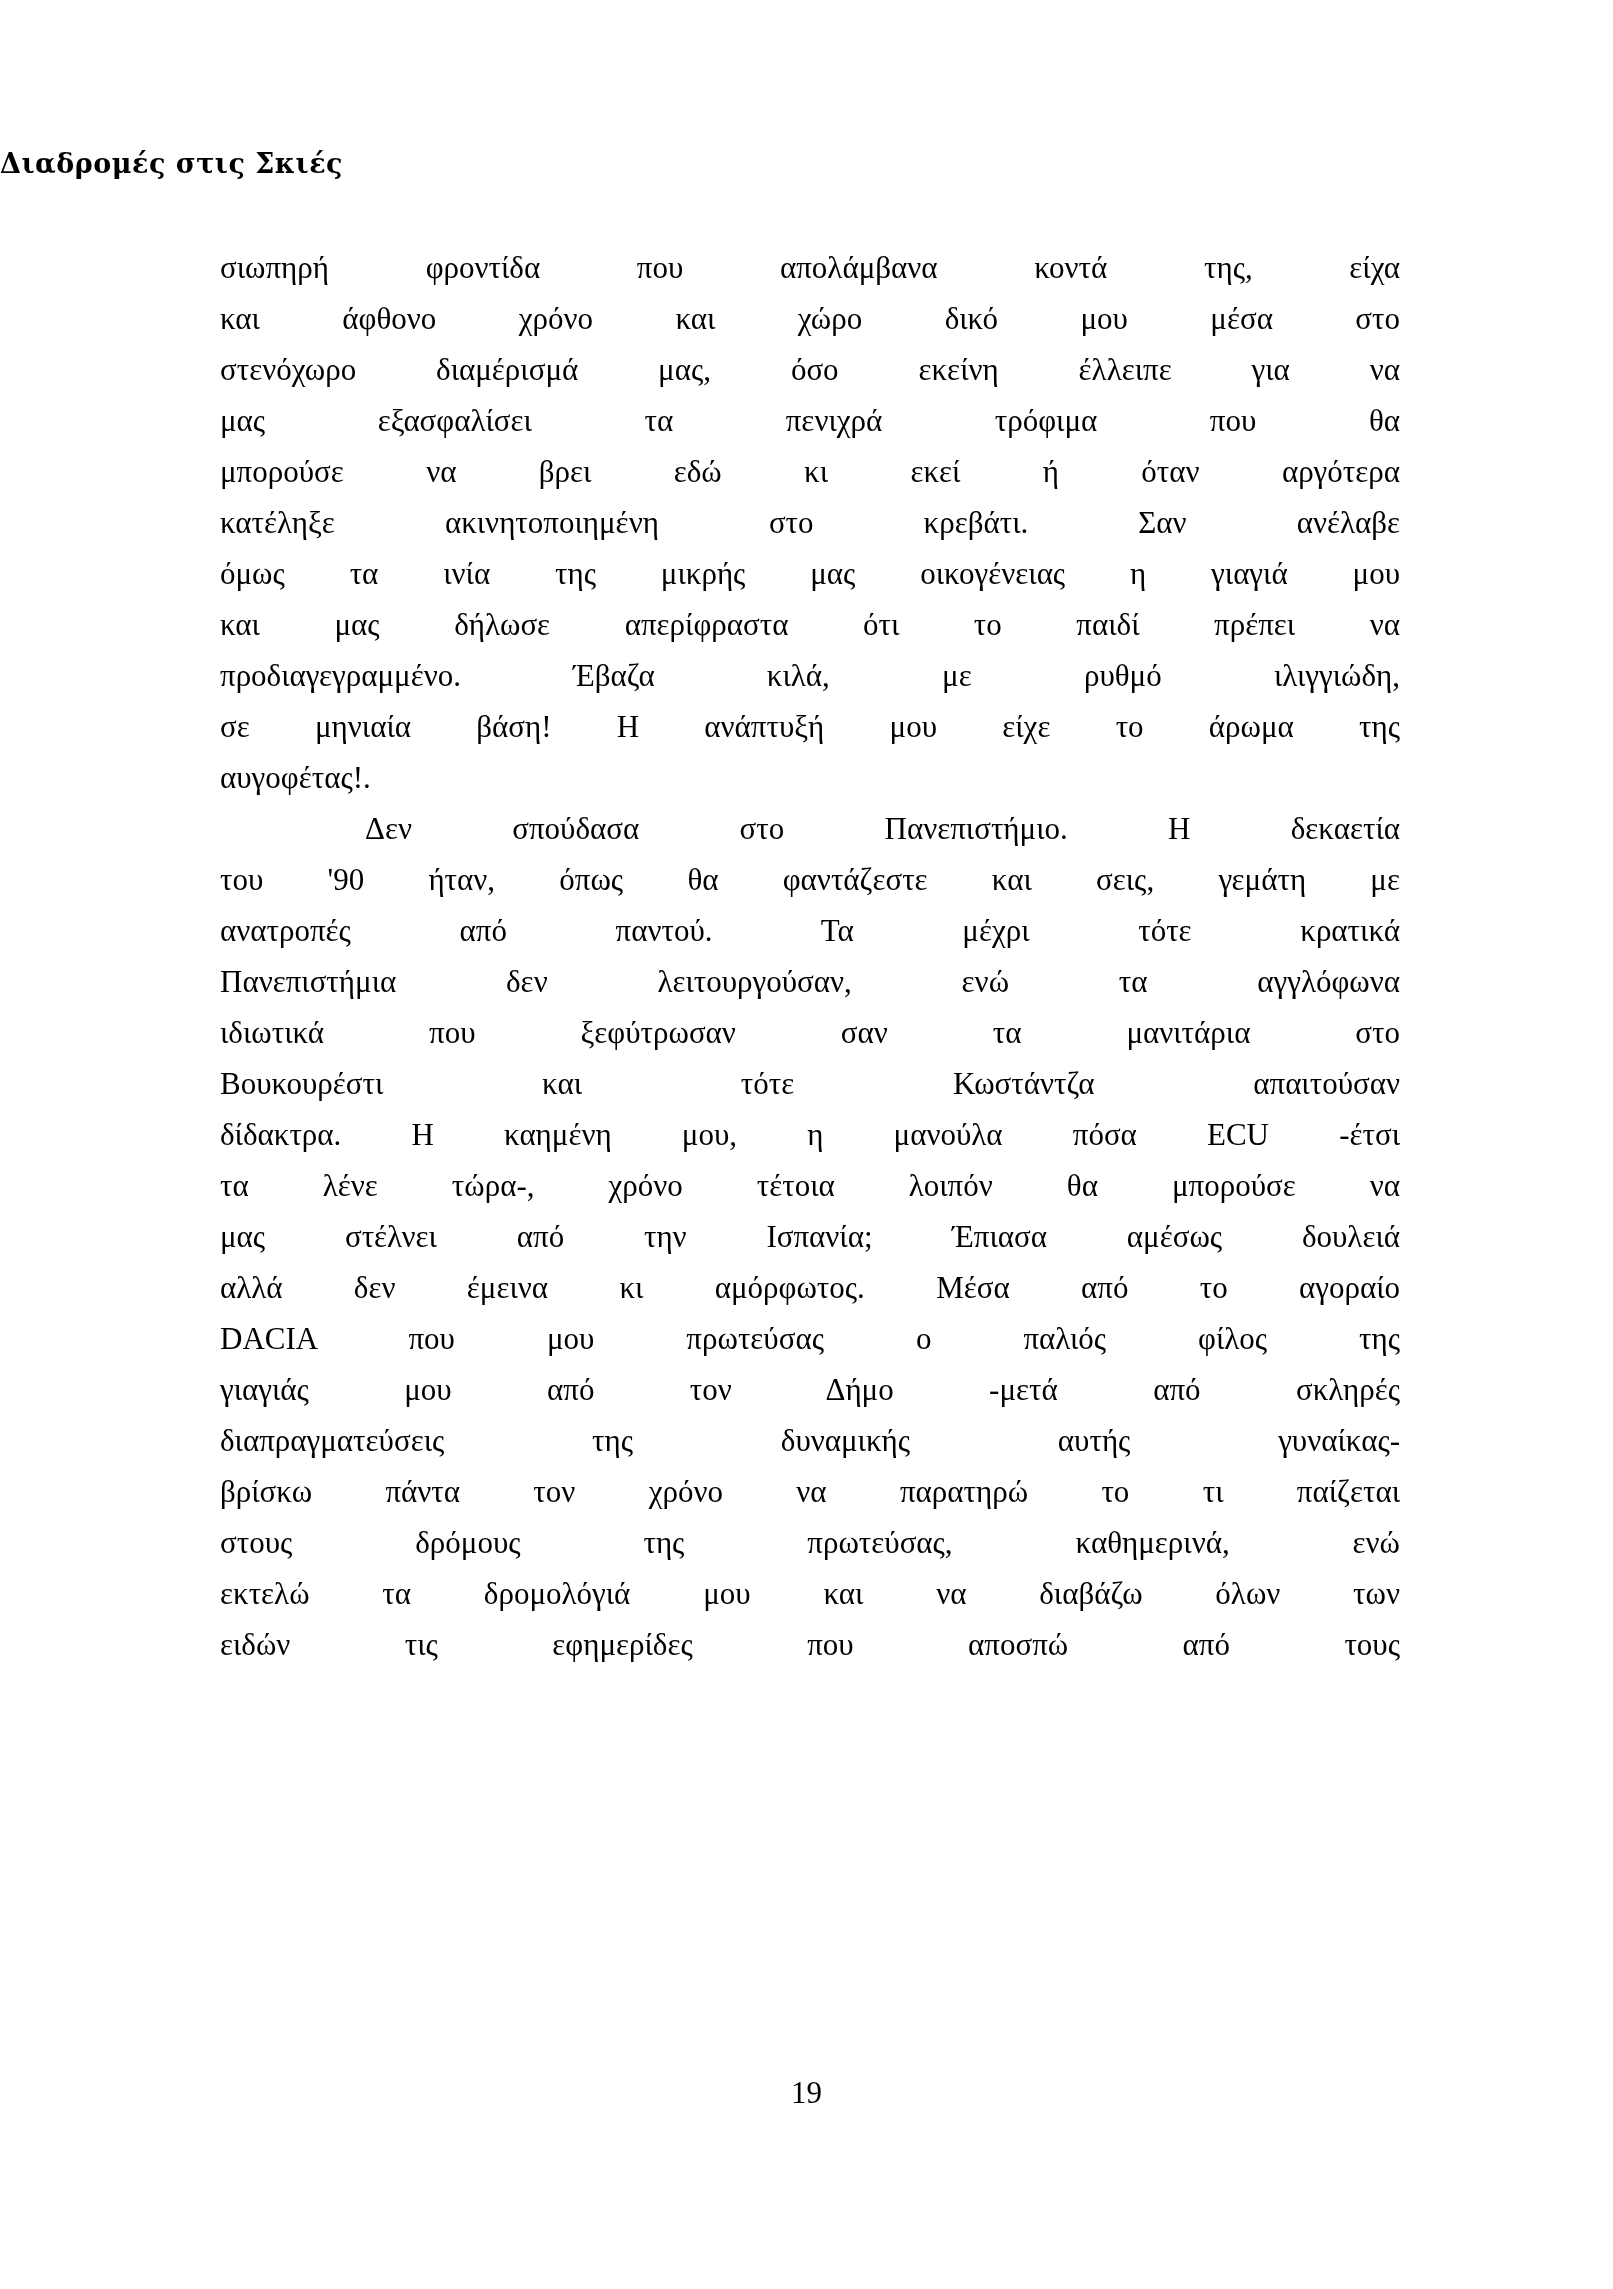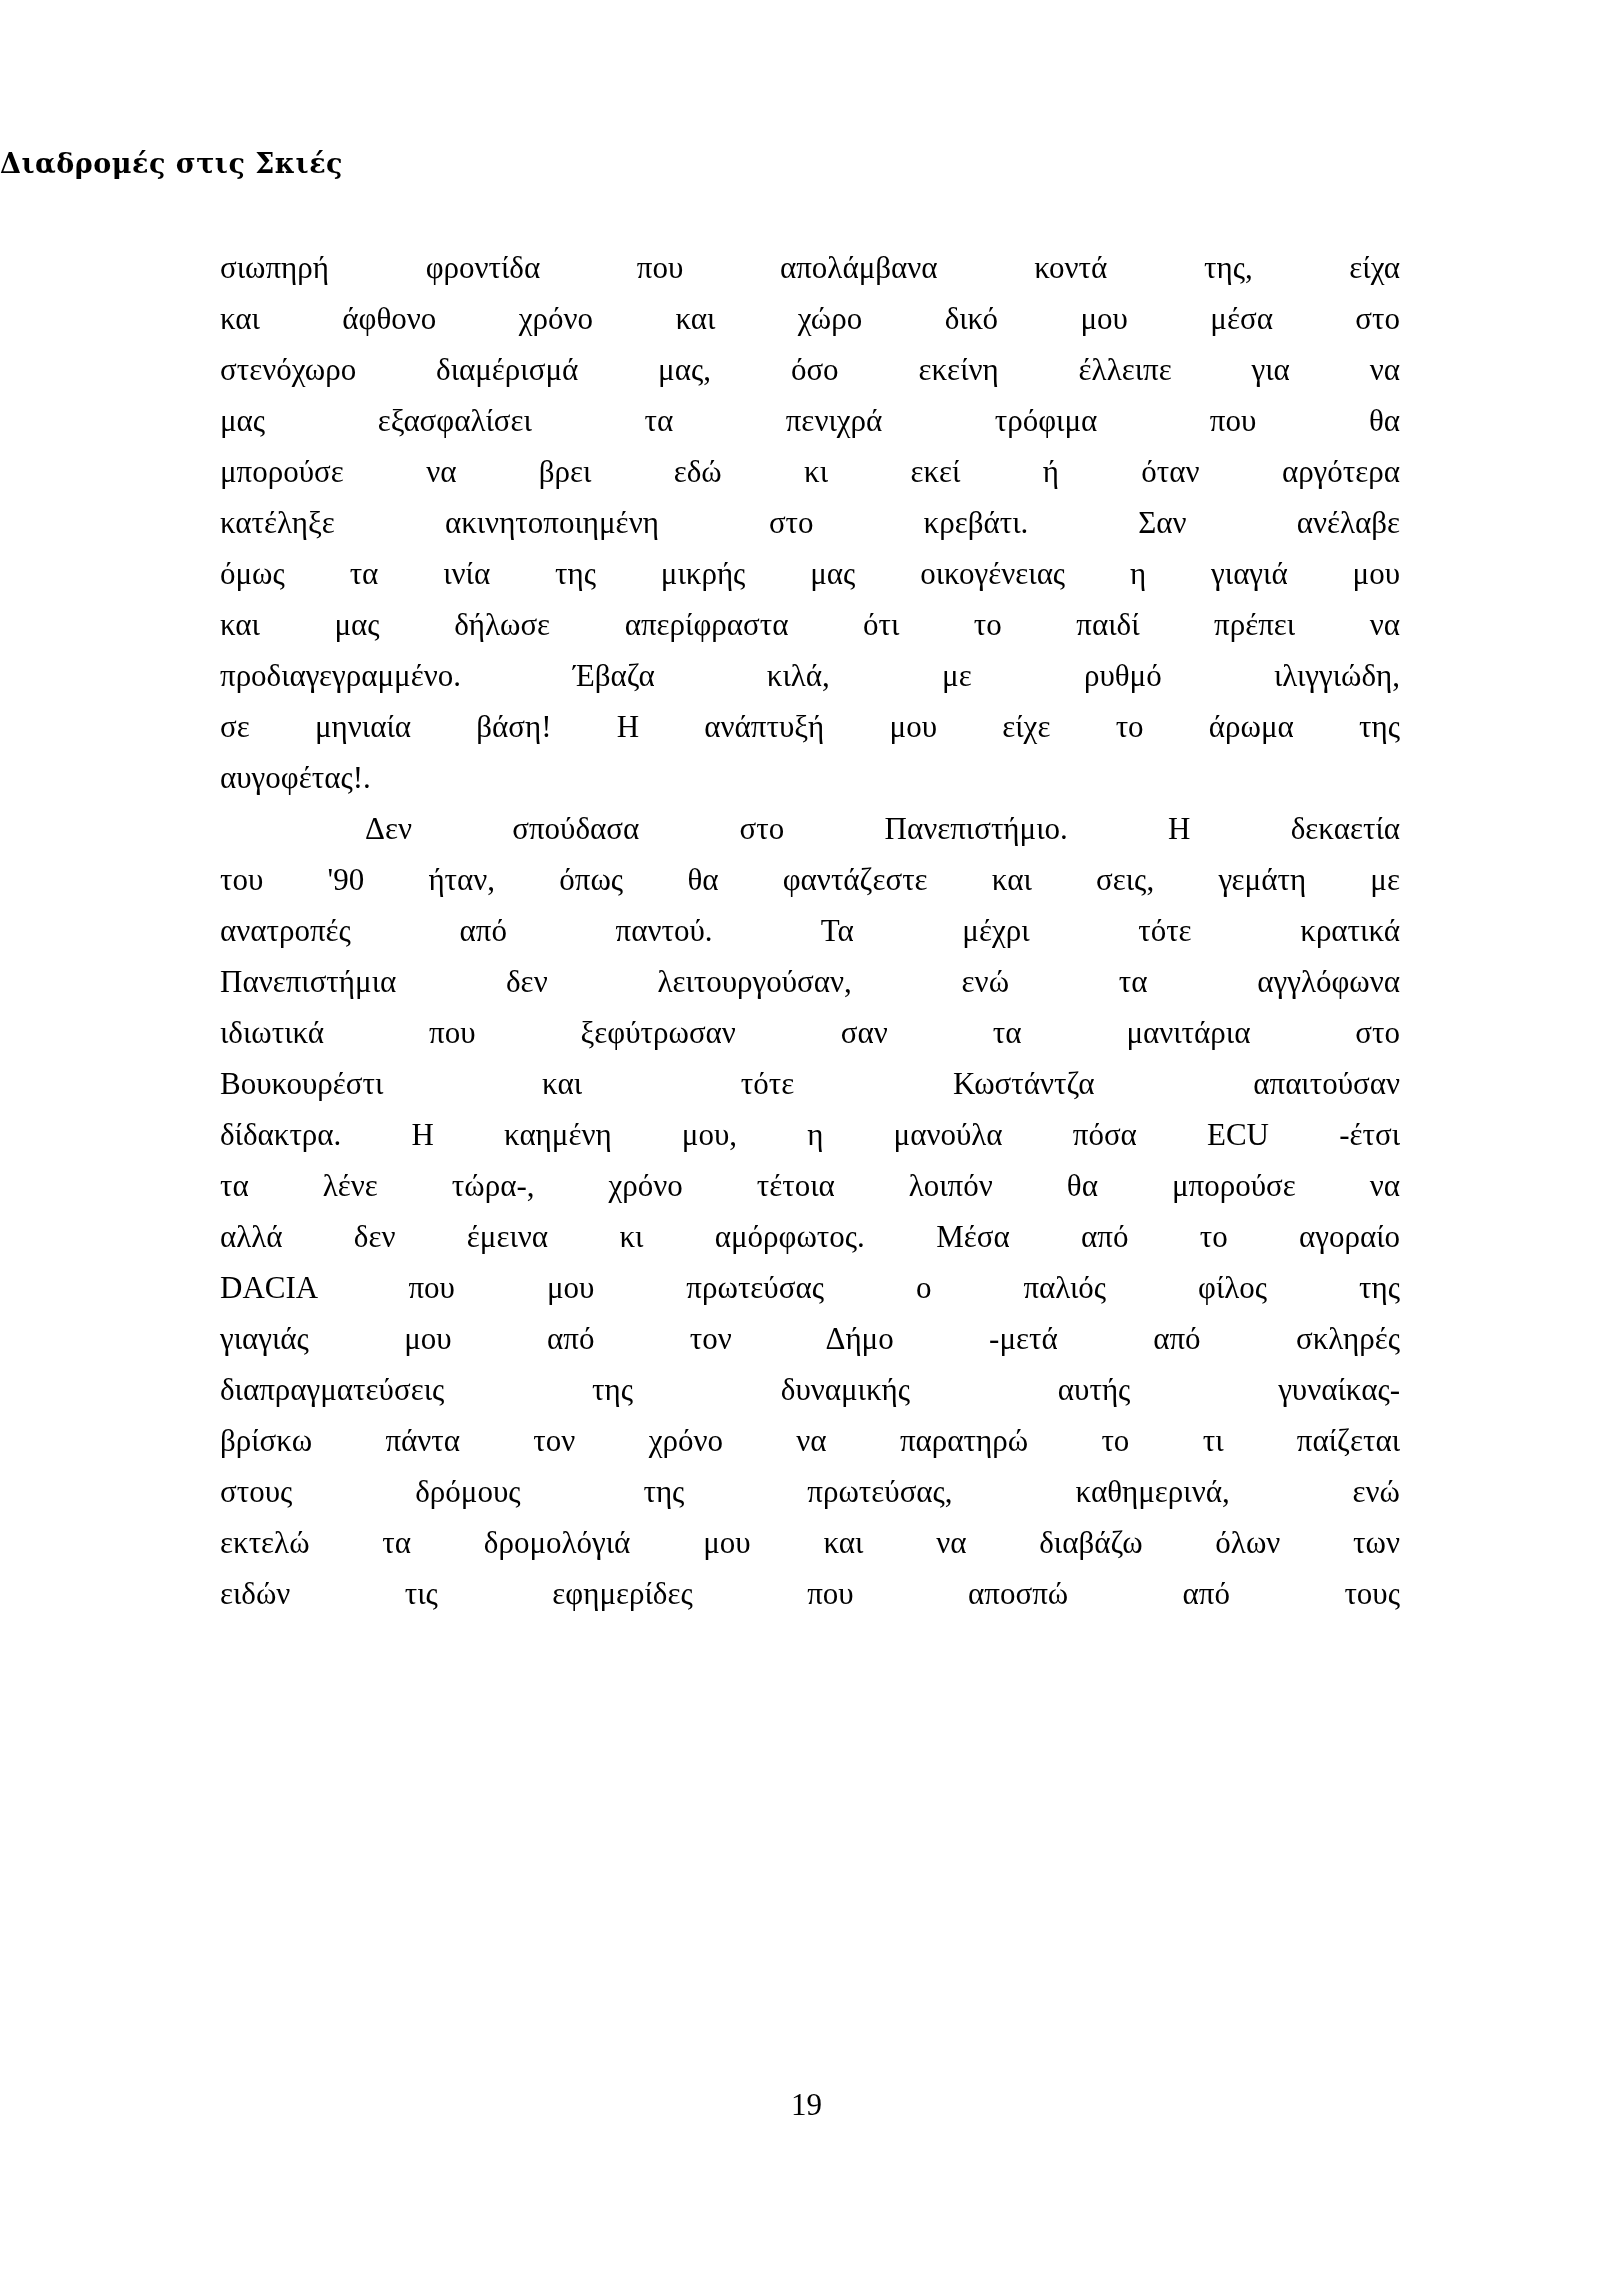--- a/index.html
+++ b/index.html
@@ -13,21 +13,21 @@
     font-family: "Liberation Serif", serif; font-size: 31px; line-height: 51px;
   }
   .line {
     display: block; height: 51px; white-space: nowrap;
     text-align: justify; text-align-last: justify;
   }
   .line.last { text-align-last: left; }
   .line.indent { padding-left: 145px; }
   .page-number {
     position: absolute; top: 2075px; left: 0; width: 1613px; text-align: center;
-    font-family: "Liberation Serif", serif; font-size: 31px; margin-top: 12px;
+    font-family: "Liberation Serif", serif; font-size: 31px;
   }
 </style>
 </head>
 <body>
 
 <div class="header">Διαδρομές στις Σκιές</div>
 
 <div class="body-text" id="body-text">
     <div>
       <span class="line">σιωπηρή φροντίδα που απολάμβανα κοντά της, είχα</span>
@@ -44,20 +44,21 @@
     </div>
     <div>
       <span class="line indent">Δεν σπούδασα στο Πανεπιστήμιο. Η δεκαετία</span>
       <span class="line">του '90 ήταν, όπως θα φαντάζεστε και σεις, γεμάτη με</span>
       <span class="line">ανατροπές από παντού. Τα μέχρι τότε κρατικά</span>
       <span class="line">Πανεπιστήμια δεν λειτουργούσαν, ενώ τα αγγλόφωνα</span>
       <span class="line">ιδιωτικά που ξεφύτρωσαν σαν τα μανιτάρια στο</span>
       <span class="line">Βουκουρέστι και τότε Κωστάντζα απαιτούσαν</span>
       <span class="line">δίδακτρα. Η καημένη μου, η μανούλα πόσα ECU -έτσι</span>
       <span class="line">τα λένε τώρα-, χρόνο τέτοια λοιπόν θα μπορούσε να</span>
+      <span class="line">μας στέλνει από την Ισπανία; Έπιασα αμέσως δουλειά</span>
       <span class="line">αλλά δεν έμεινα κι αμόρφωτος. Μέσα από το αγοραίο</span>
       <span class="line">DACIA που μου πρωτεύσας ο παλιός φίλος της</span>
       <span class="line">γιαγιάς μου από τον Δήμο -μετά από σκληρές</span>
       <span class="line">διαπραγματεύσεις της δυναμικής αυτής γυναίκας-</span>
       <span class="line">βρίσκω πάντα τον χρόνο να παρατηρώ το τι παίζεται</span>
       <span class="line">στους δρόμους της πρωτεύσας, καθημερινά, ενώ</span>
       <span class="line">εκτελώ τα δρομολόγιά μου και να διαβάζω όλων των</span>
       <span class="line">ειδών τις εφημερίδες που αποσπώ από τους</span>
     </div>
   </div>

